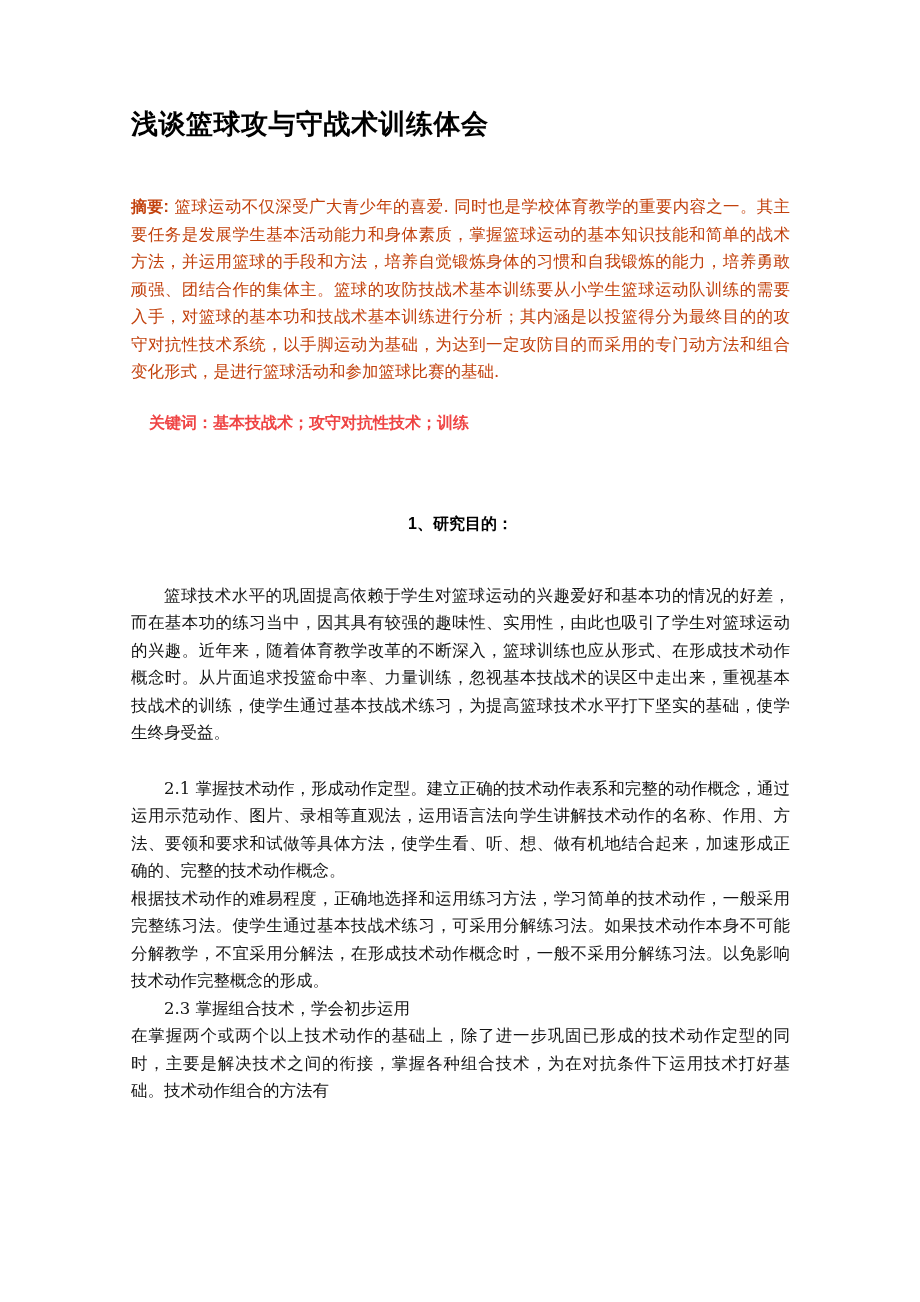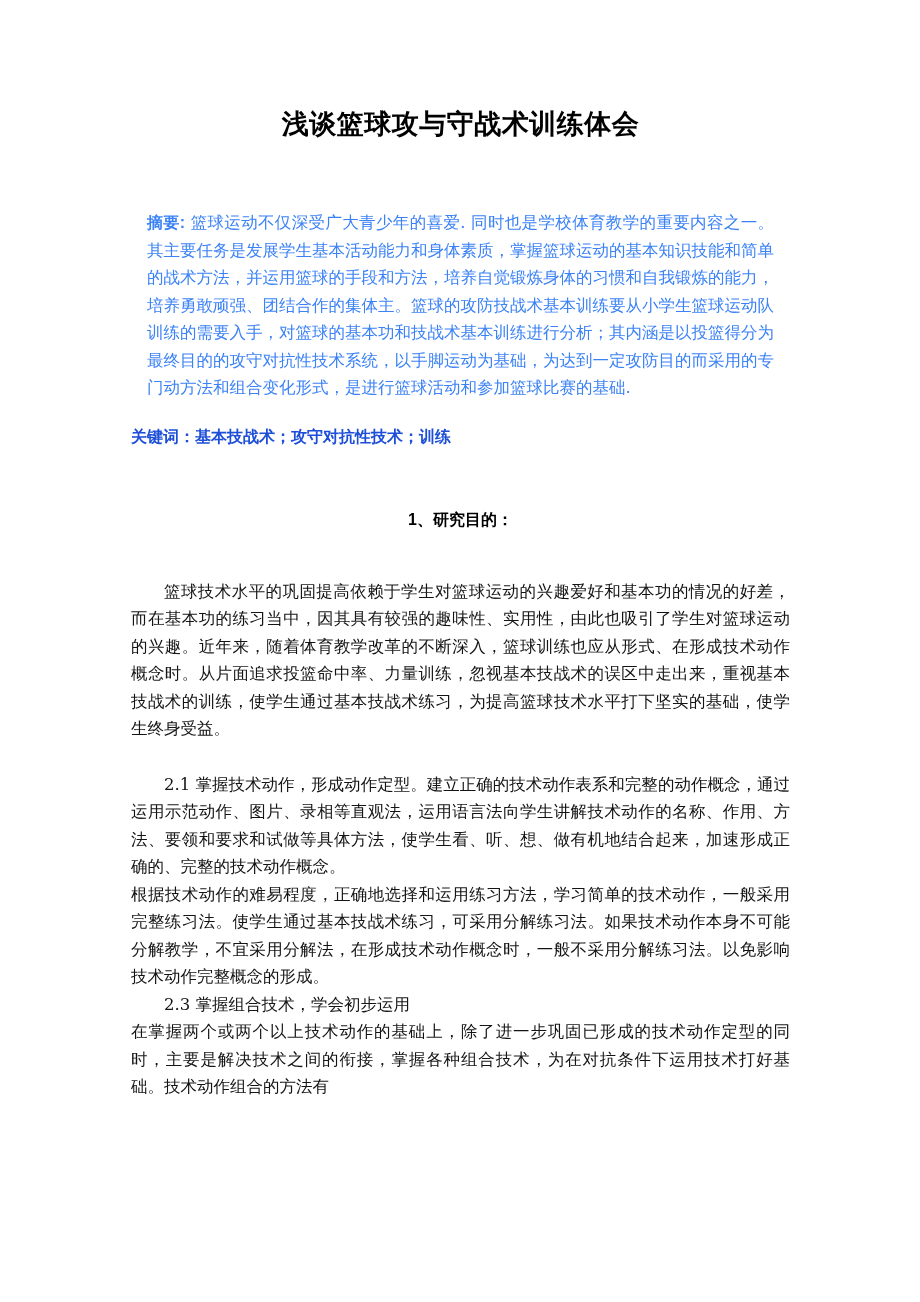--- a/index.html
+++ b/index.html
@@ -21,51 +21,50 @@
     left: 131px;
     top: 0;
     width: 659px;
   }
 
   
   .doc-title {
     font-family: "Liberation Sans", "DejaVu Sans", sans-serif;
     font-size: 27px;
     font-weight: bold;
-    text-align: center;
     color: #000000;
     margin: 0;
     padding-top: 108px;
     letter-spacing: 0.5px;
     line-height: 1.2;
   }
 
   
   .abstract {
     font-family: "DejaVu Serif", "Liberation Serif", serif;
     font-size: 16.5px;
-    color: #3b82f6;
+    color: #c2410c;
     text-align: justify;
     text-justify: inter-character;
     line-height: 27.5px;
-    margin: 16px;
+    margin: 0;
     padding-top: 53px;
   }
   .abstract .lbl {
     font-family: "Liberation Sans", "DejaVu Sans", sans-serif;
     font-weight: bold;
     font-size: 16px;
   }
 
   .keywords {
     font-family: "Liberation Sans", "DejaVu Sans", sans-serif;
     font-size: 16px;
     font-weight: bold;
-    color: #1d4ed8;
-    margin: 0;
+    color: #ef4444;
+    margin: 18px;
     padding-top: 5px;
     line-height: 27px;
   }
 
   
   .section-heading {
     font-family: "Liberation Sans", "DejaVu Sans", sans-serif;
     font-size: 16px;
     font-weight: bold;
     color: #000000;

